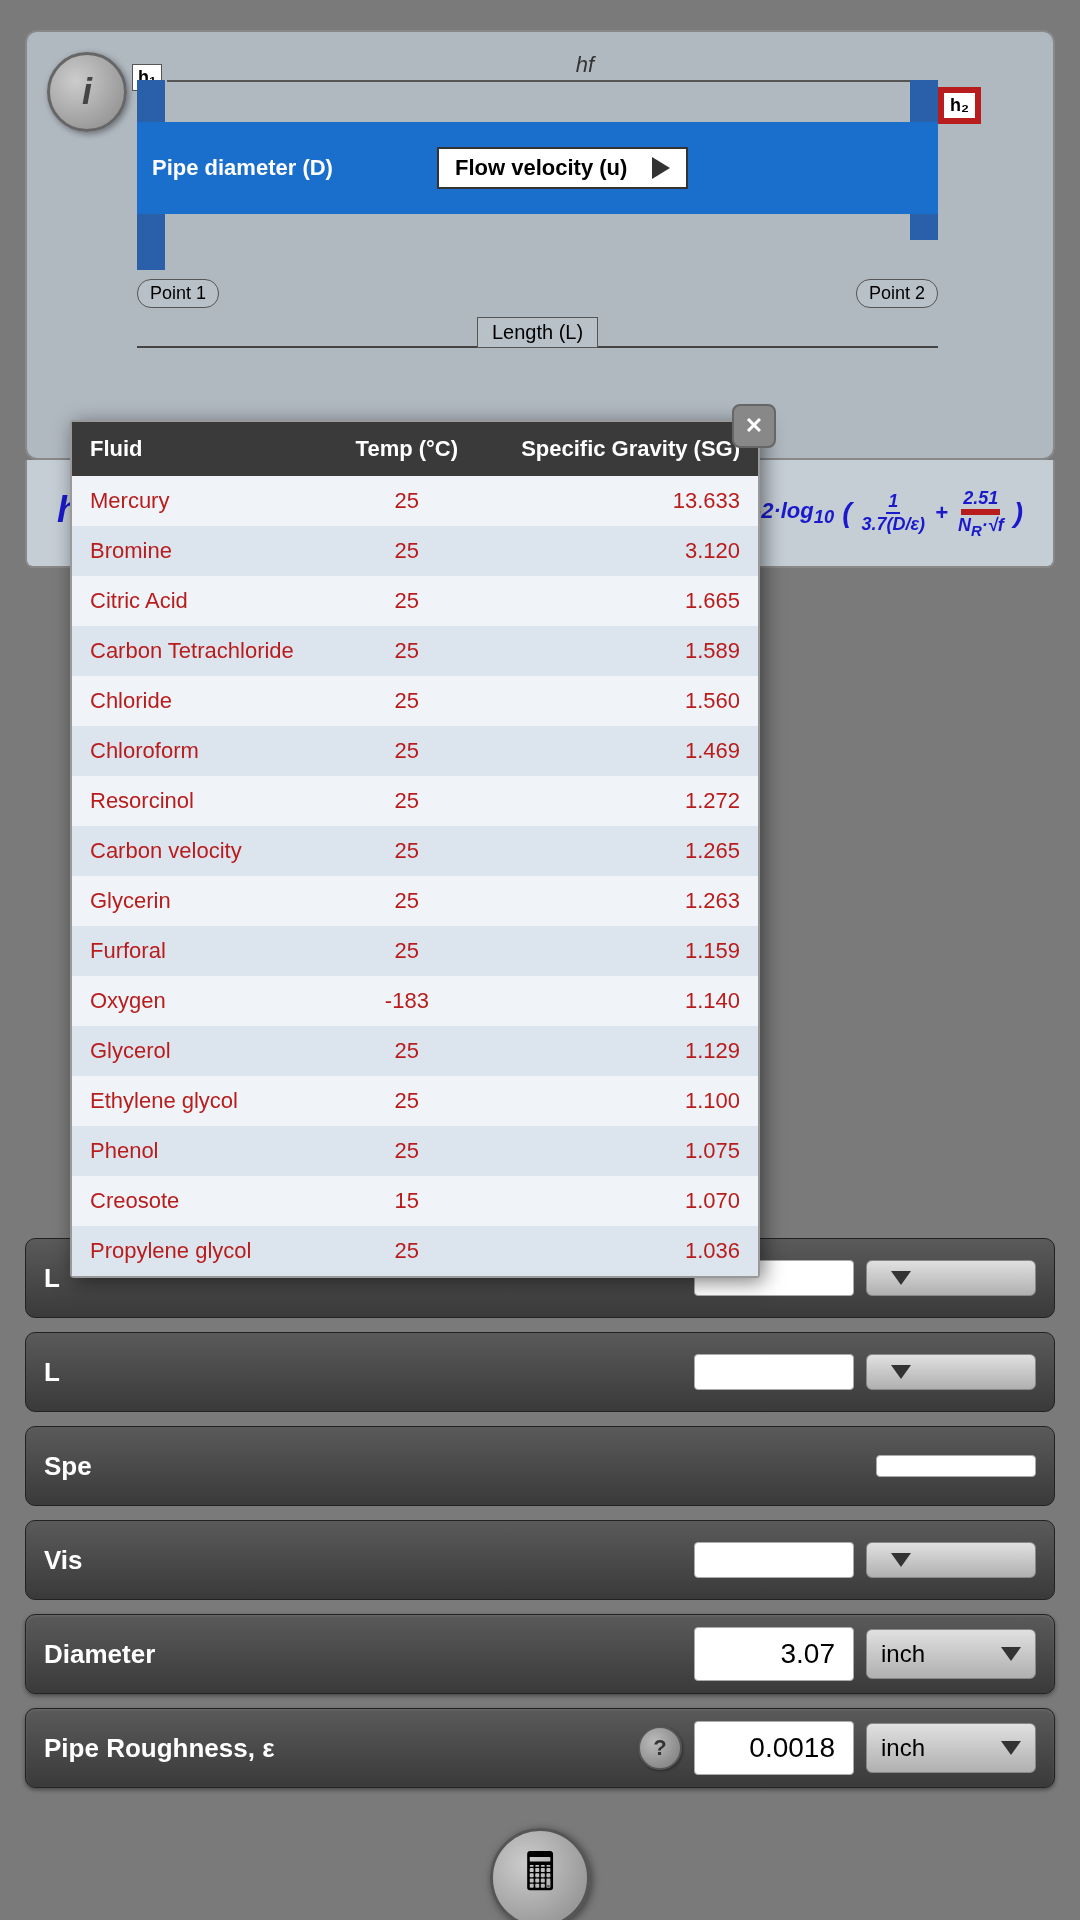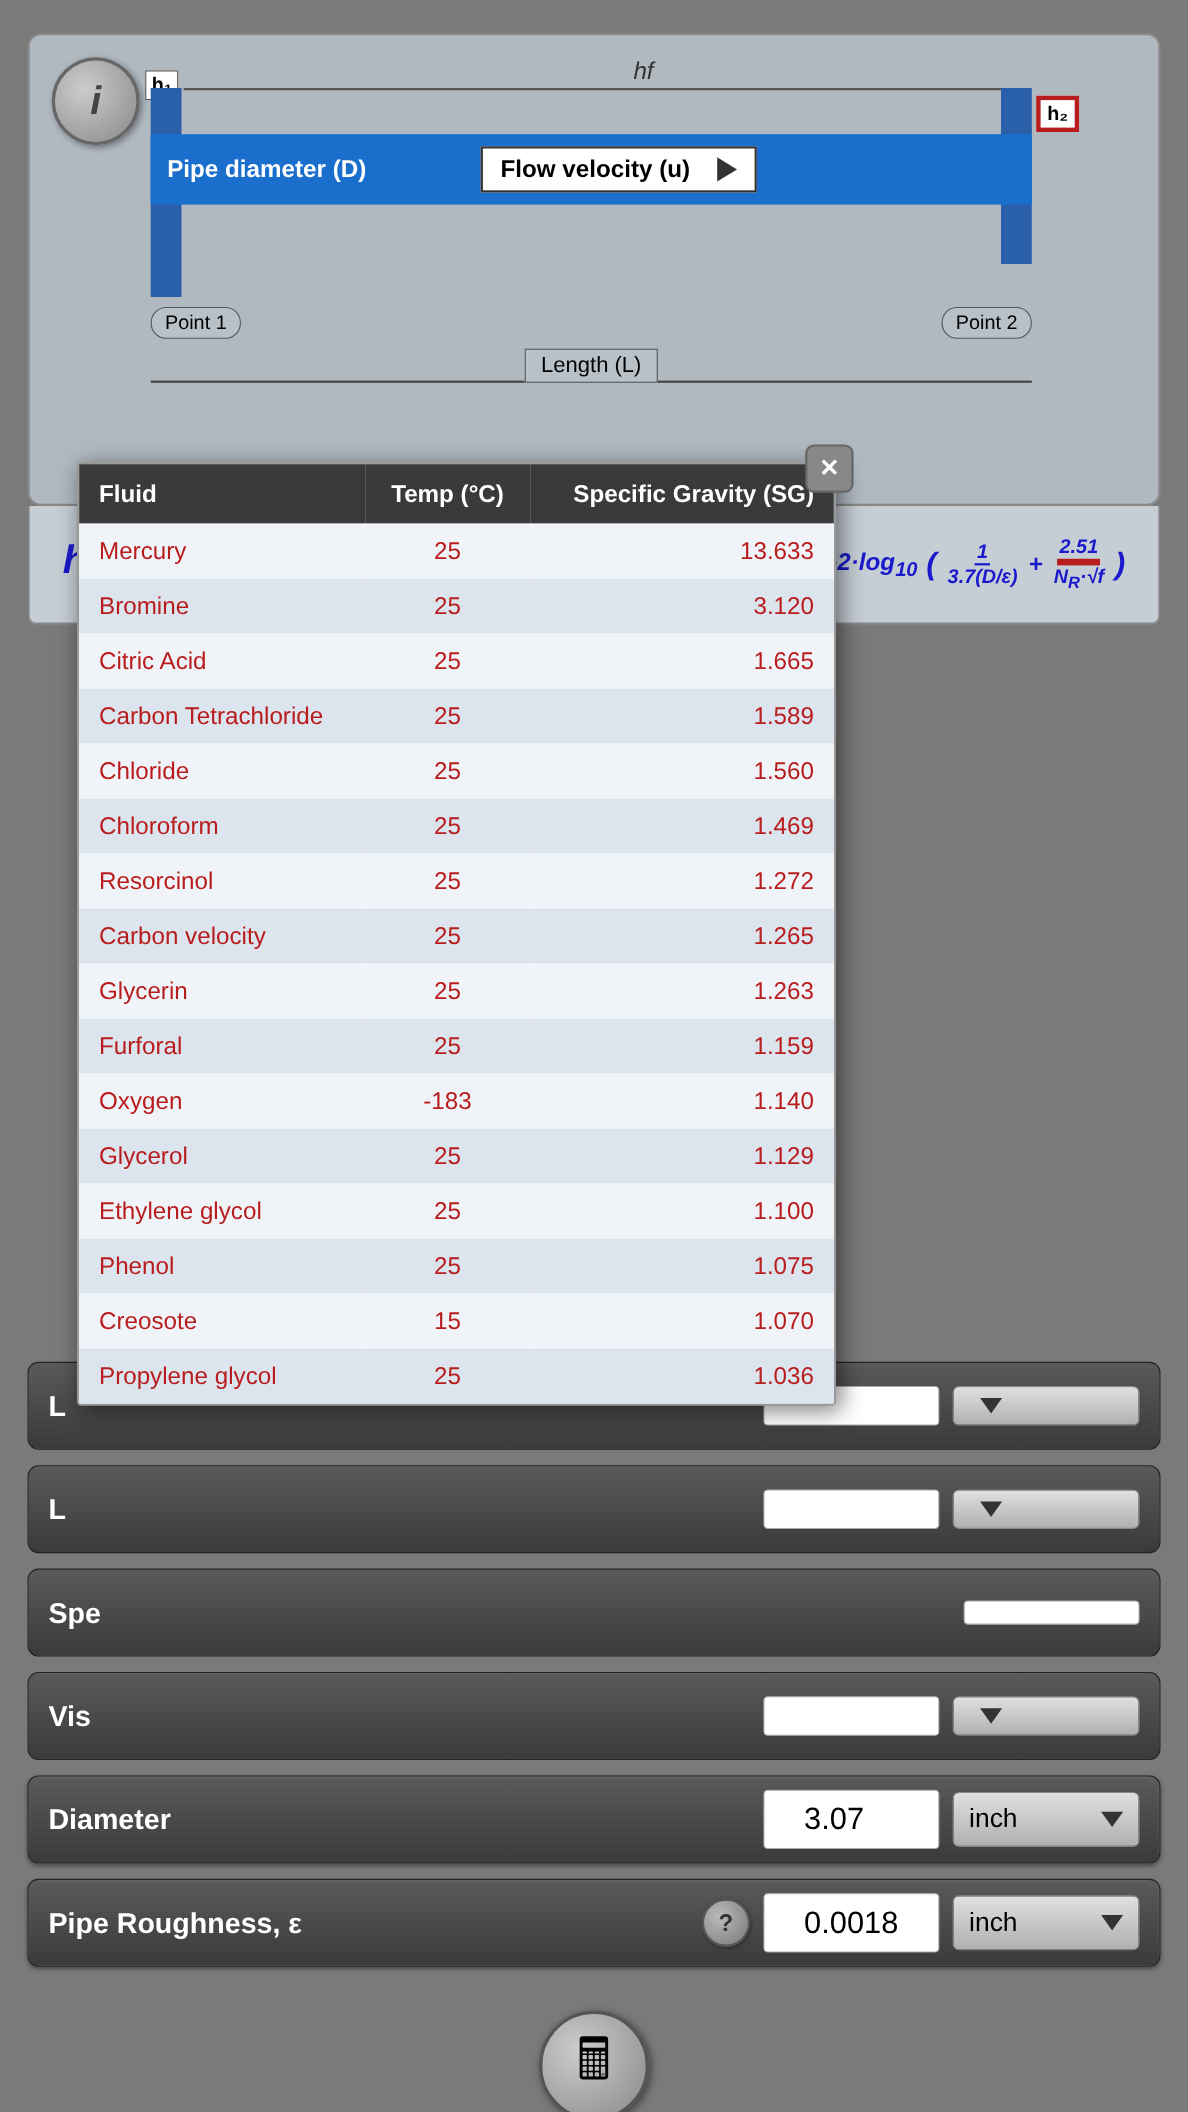--- a/index.html
+++ b/index.html
@@ -198,24 +198,24 @@
       color: #333;
       cursor: pointer;
       border: 2px solid #555;
       box-shadow: 1px 1px 3px rgba(0,0,0,0.4);
       flex-shrink: 0;
     }
 
     .input-value {
       background: white;
       border: 1px solid #aaa;
-      padding: 10px 36px;
+      padding: 10px 18px;
       font-size: 28px;
       width: 160px;
-      text-align: left;
+      text-align: right;
       border-radius: 4px;
     }
 
     .unit-dropdown {
       background: linear-gradient(to bottom, #e0e0e0, #b0b0b0);
       border: 1px solid #888;
       border-radius: 6px;
       padding: 10px 14px;
       font-size: 24px;
       display: flex;
@@ -290,25 +290,25 @@
       <div style="position:absolute; top:0; left:50%; transform:translateX(-50%); font-size:22px; font-style:italic; color:#333;">
         <span>hf</span>
       </div>
 
       <div style="position:absolute; top:28px; left:30px; right:100px; height:2px; background:#555;"></div>
 
       <div style="position:absolute; left:0; top:28px; width:28px; height:190px; background:#2a5faa;"></div>
 
       <div style="position:absolute; right:95px; top:28px; width:28px; height:160px; background:#2a5faa;"></div>
 
-      <div style="position:absolute; right:52px; top:35px; background:white; border:4px solid #b91c1c; padding:2px 6px; font-size:18px; font-weight:bold;">
+      <div style="position:absolute; right:52px; top:35px; background:white; border:6px solid #b91c1c; padding:2px 6px; font-size:18px; font-weight:bold;">
         <span>h₂</span>
       </div>
 
-      <div style="position:absolute; top:70px; left:0; right:95px; height:64px; background:#1a6fcc;">
+      <div style="position:absolute; top:70px; left:0; right:95px; height:92px; background:#1a6fcc;">
 
         <div style="position:absolute; left:15px; top:50%; transform:translateY(-50%); color:white; font-weight:bold; font-size:22px;">
           <span>Pipe diameter (D)</span>
         </div>
 
         <div style="position:absolute; left:300px; top:50%; transform:translateY(-50%); background:white; border:2px solid #333; padding:6px 16px; font-weight:bold; font-size:22px; display:flex; align-items:center; gap:25px; white-space:nowrap;">
           <span>Flow velocity (u)</span>
           <span style="display:inline-block; width:0; height:0; border-top:11px solid transparent; border-bottom:11px solid transparent; border-left:18px solid #333;"></span>
         </div>
       </div>

